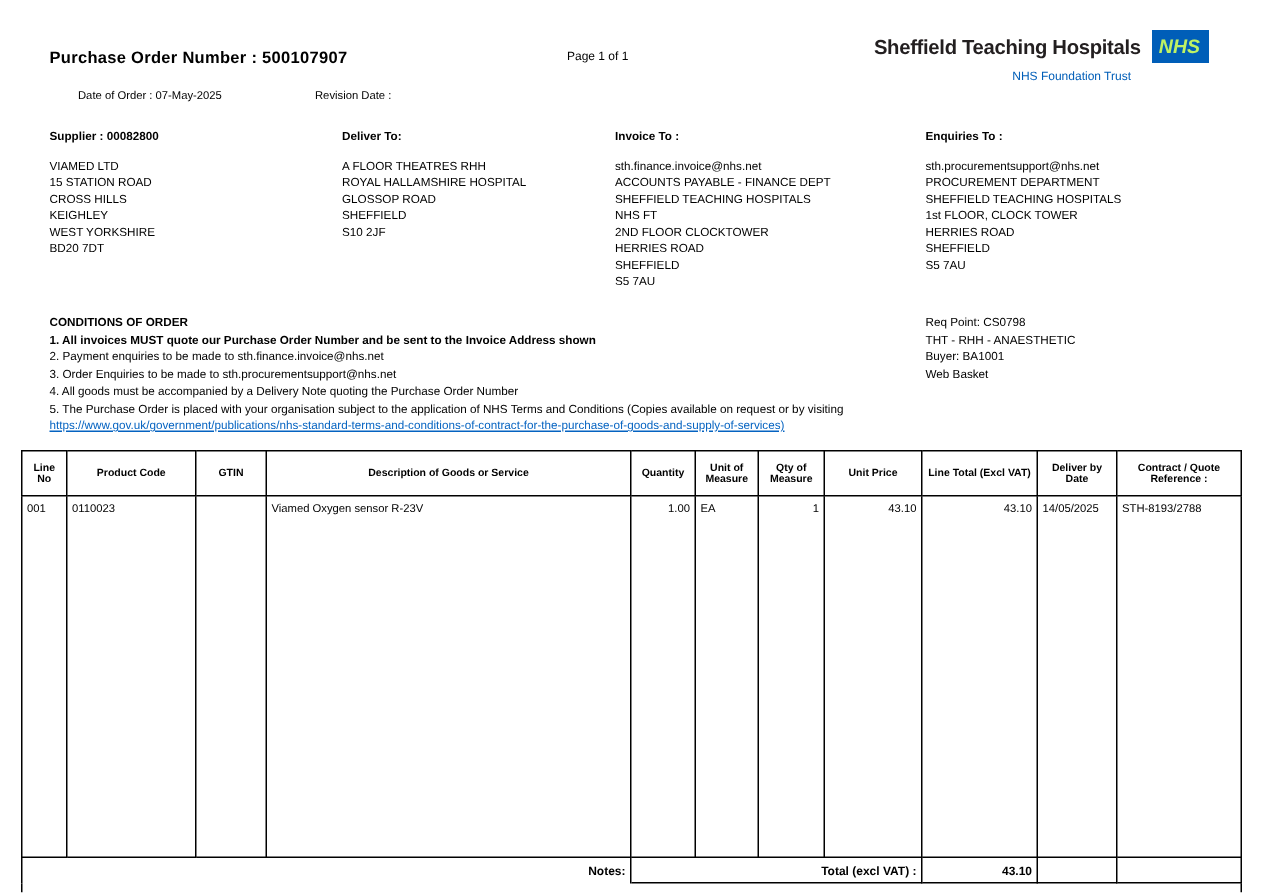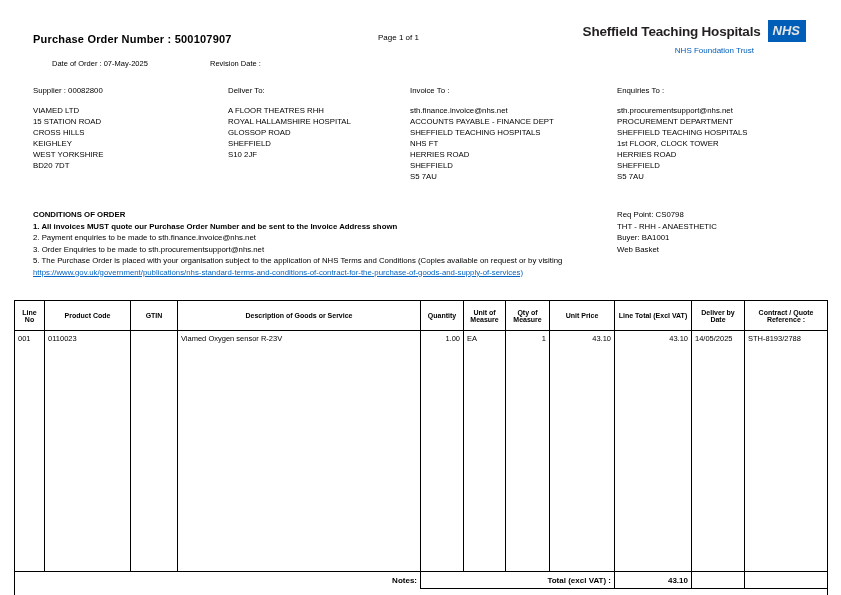--- a/index.html
+++ b/index.html
@@ -14,38 +14,38 @@
   }
 
   
   .po-title { position: absolute; left: 33px; top: 33px; font-size: 11px; font-weight: bold; letter-spacing: 0.2px; }
   .page-info { position: absolute; left: 378px; top: 33px; font-size: 8px; }
 
   .nhs-block { position: absolute; top: 20px; right: 35px; }
   .nhs-row { display: flex; align-items: center; gap: 7px; justify-content: flex-end; }
   .trust-name { font-size: 13.5px; font-weight: bold; color: #231f20; letter-spacing: -0.2px; }
   .nhs-logo {
-    background: #005EB8; color: #e5e5e5;
+    background: #005EB8; color: #bef264;
     font-weight: bold; font-style: italic;
     font-size: 13px; line-height: 1;
     padding: 4px 6px 5px 5px;
     display: inline-block;
   }
   .foundation { color: #005EB8; font-size: 8px; text-align: right; margin-top: 4px; margin-right: 52px; }
 
   .date-row { position: absolute; left: 33px; top: 59px; font-size: 7.5px; width: 400px; padding-left: 19px; }
   .date-revision { position: absolute; left: 177px; top: 0; }
 
   
   .addr { position: absolute; top: 85px; font-size: 7.8px; line-height: 11px; }
   .addr-supplier  { left: 33px;  width: 180px; }
   .addr-deliver   { left: 228px; width: 185px; }
   .addr-invoice   { left: 410px; width: 185px; }
   .addr-enquiries { left: 617px; width: 200px; }
-  .addr-heading { font-weight: normal; margin-bottom: 9px; }
+  .addr-heading { font-weight: bold; margin-bottom: 9px; }
 
   
   .conditions { position: absolute; left: 33px; top: 209px; font-size: 7.8px; line-height: 11.5px; width: 650px; }
   .cond-heading { font-weight: bold; }
   .cond-bold { font-weight: bold; }
   .cond-link { color: #0563C1; text-decoration: underline; cursor: pointer; }
 
   .req-info { position: absolute; left: 617px; top: 209px; font-size: 7.8px; line-height: 11.5px; }
 
   
@@ -120,20 +120,21 @@
       </div>
   </div>
 
   <div class="addr addr-invoice">
     <div class="addr-heading">Invoice To :</div>
     <div>
         <div>sth.finance.invoice@nhs.net</div>
         <div>ACCOUNTS PAYABLE - FINANCE DEPT</div>
         <div>SHEFFIELD TEACHING HOSPITALS</div>
         <div>NHS FT</div>
+        <div>2ND FLOOR CLOCKTOWER</div>
         <div>HERRIES ROAD</div>
         <div>SHEFFIELD</div>
         <div>S5 7AU</div>
       </div>
   </div>
 
   <div class="addr addr-enquiries">
     <div class="addr-heading">Enquiries To :</div>
     <div>
         <div>sth.procurementsupport@nhs.net</div>
@@ -144,20 +145,21 @@
         <div>SHEFFIELD</div>
         <div>S5 7AU</div>
       </div>
   </div>
 
   <div class="conditions">
     <div class="cond-heading">CONDITIONS OF ORDER</div>
     <div class="cond-line cond-bold">1. All invoices MUST quote our Purchase Order Number and be sent to the Invoice Address shown</div>
     <div class="cond-line">2. Payment enquiries to be made to sth.finance.invoice@nhs.net</div>
     <div class="cond-line">3. Order Enquiries to be made to sth.procurementsupport@nhs.net</div>
+    <div class="cond-line">4. All goods must be accompanied by a Delivery Note quoting the Purchase Order Number</div>
     <div class="cond-line">5. The Purchase Order is placed with your organisation subject to the application of NHS Terms and Conditions (Copies available on request or by visiting</div>
     <div class="cond-line"><a class="cond-link" href="#">https://www.gov.uk/government/publications/nhs-standard-terms-and-conditions-of-contract-for-the-purchase-of-goods-and-supply-of-services)</a></div>
   </div>
 
   <div class="req-info">
     <div>Req Point: CS0798</div>
     <div>THT - RHH - ANAESTHETIC</div>
     <div>Buyer: BA1001</div>
     <div>Web Basket</div>
   </div>

